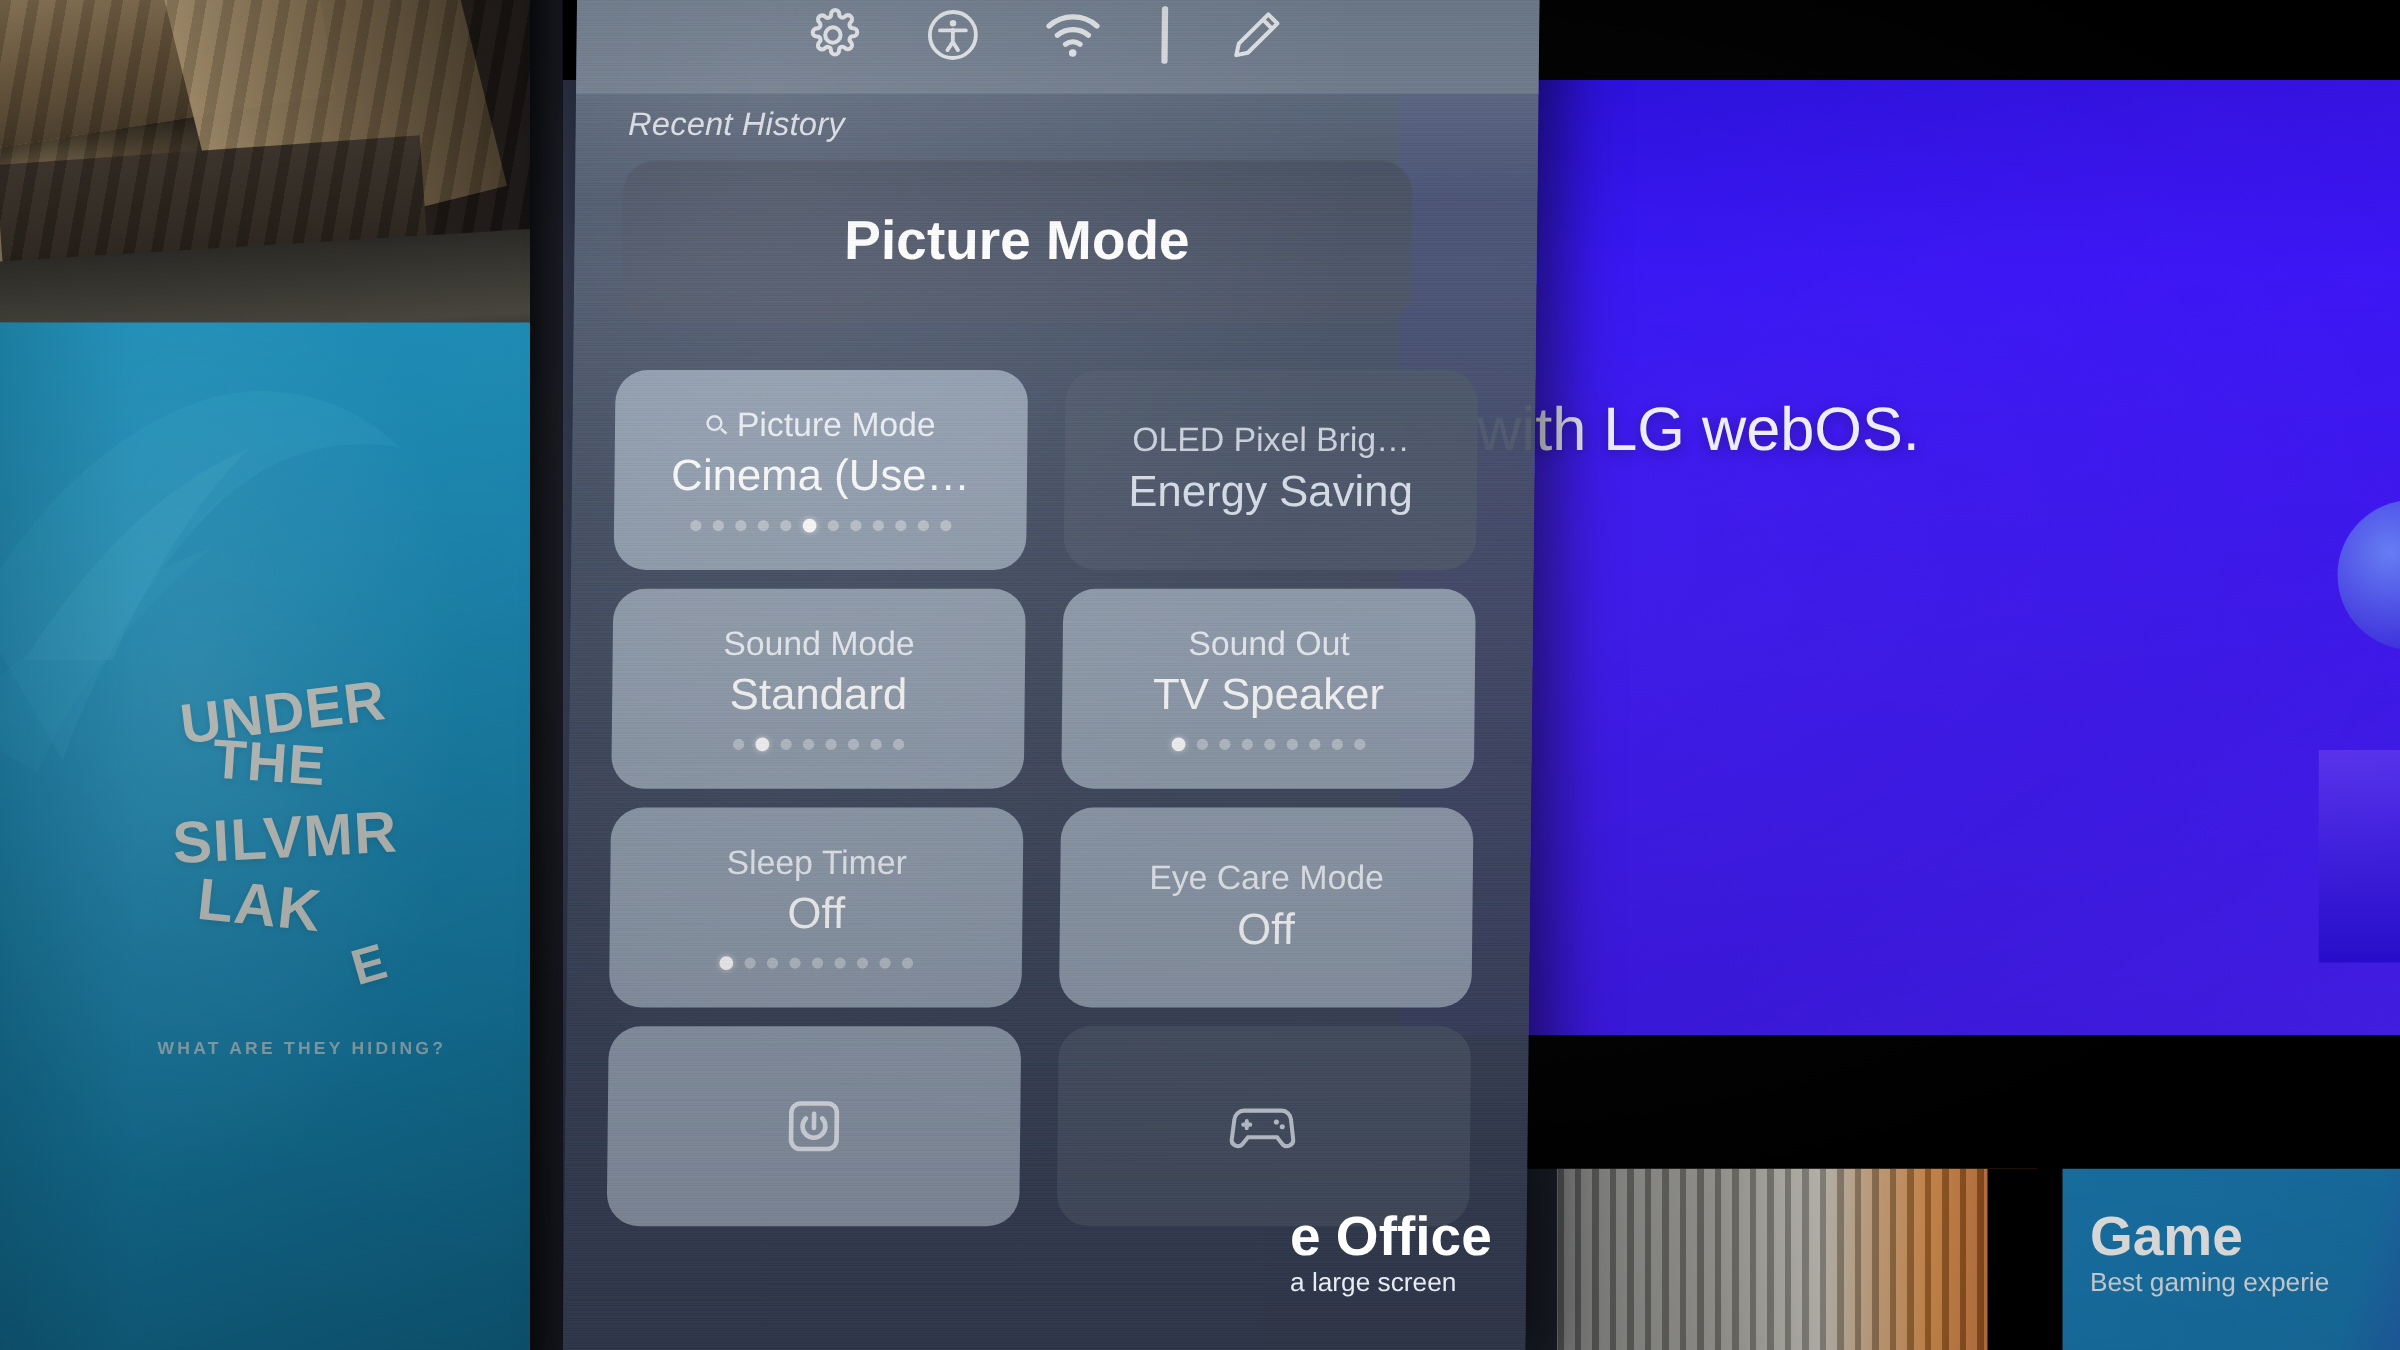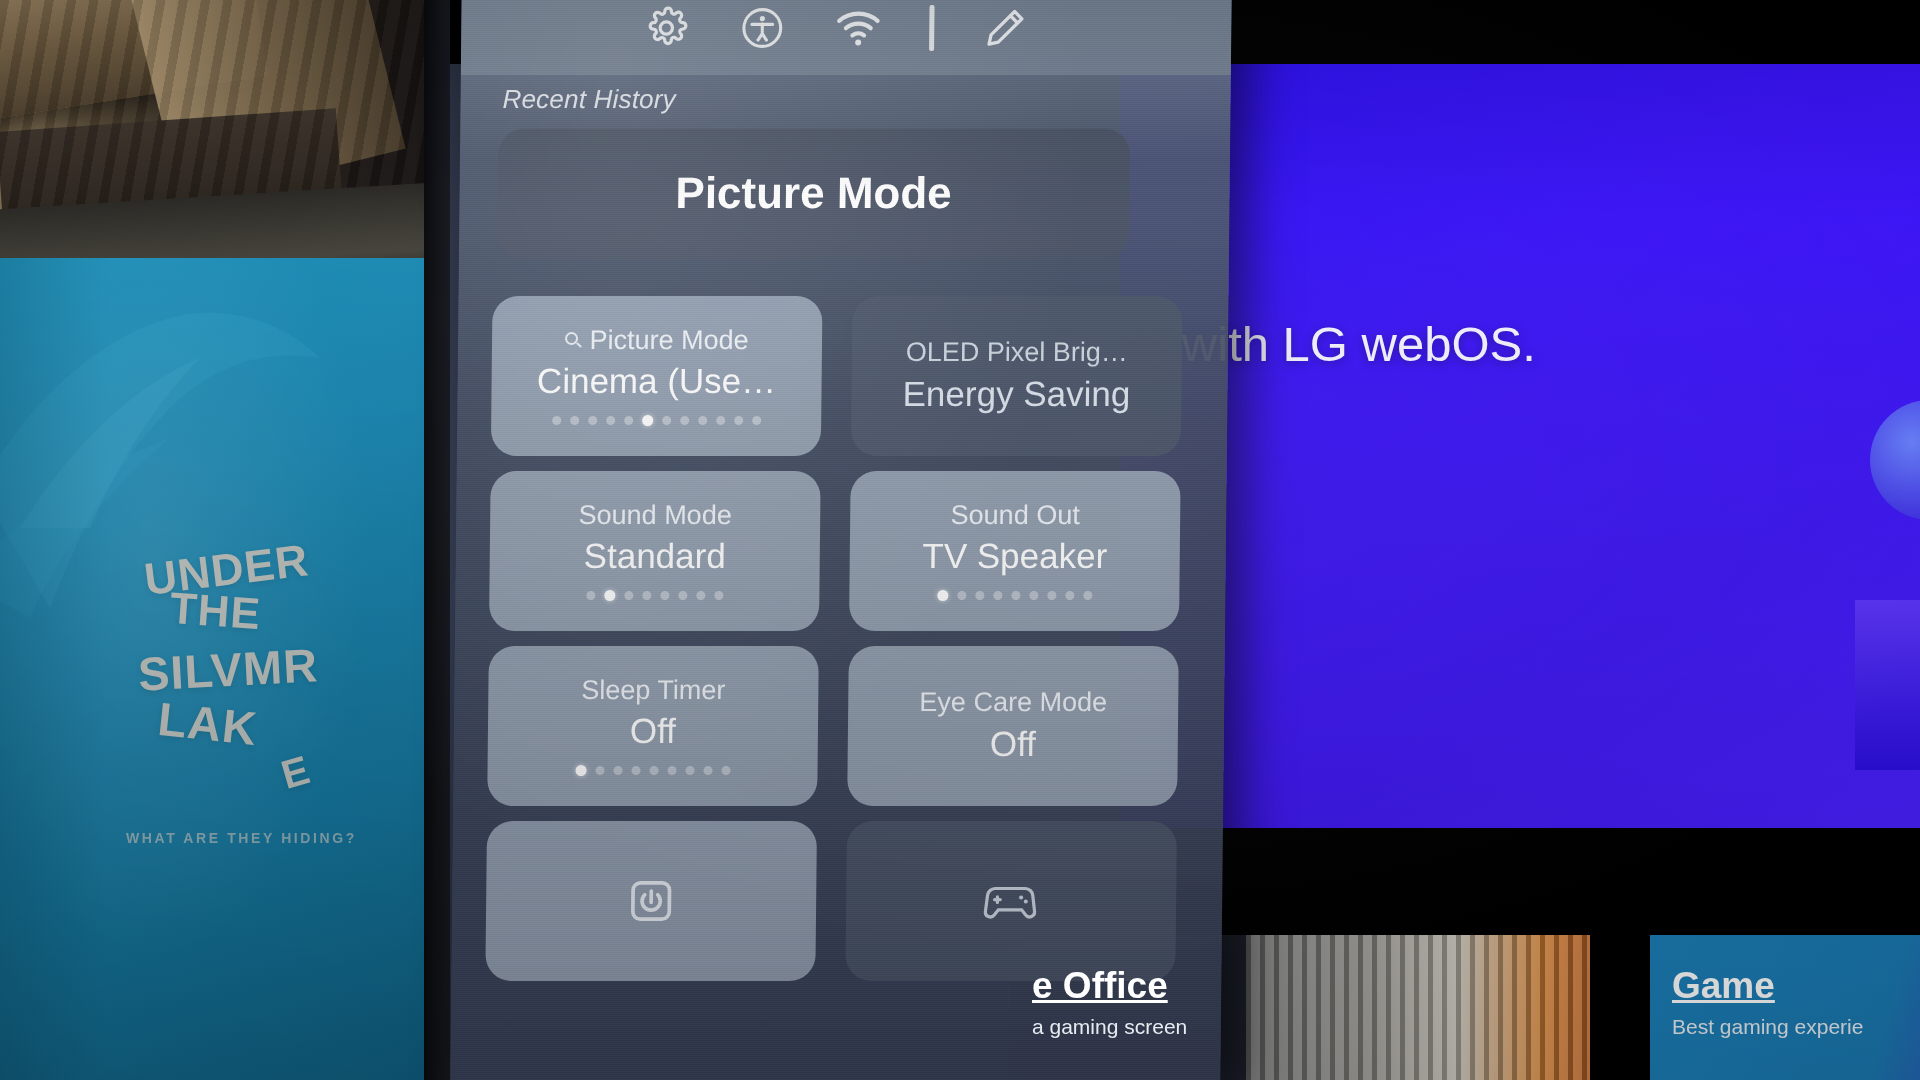--- a/index.html
+++ b/index.html
@@ -129,21 +129,21 @@
     letter-spacing:.5px;
   }
   .gt-1 { left:45px;  top:300px; }
   .gt-2 { left:150px; top:540px; font-size:40px; }
   .gt-3 { left:555px; top:975px; font-size:44px; color:rgba(255,255,255,.16); }
 
   
   .bcard {
     position:absolute; top:935px; height:145px; overflow:hidden;
   }
-  .bcard .bt { position:absolute; left:22px; top:30px; color:#fff; font-size:37px; font-weight:700; white-space:nowrap;text-decoration:underline; }
+  .bcard .bt { position:absolute; left:22px; top:30px; color:#fff; font-size:44px; font-weight:700; white-space:nowrap; }
   .bcard .bs { position:absolute; left:22px; top:80px; color:#e6edf2; font-size:21px; white-space:nowrap; }
 
   #card-office {
     left:560px; width:620px;
     background:linear-gradient(90deg,#1f2330 0%, #1f2330 38%, #7b7d7c 38%, #9a9892 58%, #c9c6bb 72%, #e08a3a 86%, #b3521f 100%);
   }
   #card-office:after{
     content:""; position:absolute; left:38%; top:0; right:0; bottom:0;
     background:repeating-linear-gradient(90deg, rgba(0,0,0,.35) 0 5px, rgba(255,255,255,.18) 5px 14px);
     opacity:.75;
@@ -292,21 +292,21 @@
     <div class="screen-bottom-black"></div>
 
     <div class="hero-text">ence with LG webOS.</div>
 
     <span class="ghost-text gt-1">Start a new experience</span>
     <span class="ghost-text gt-2">Go to Apps</span>
     <span class="ghost-text gt-3">Home Office</span>
 
     <div class="bcard" id="card-office">
       <span class="bt">e Office</span>
-      <span class="bs">a gaming screen</span>
+      <span class="bs">a large screen</span>
     </div>
     <div class="office-black-gap"></div>
     <div class="bcard" id="card-game">
       <span class="bt">Game</span>
       <span class="bs">Best gaming experie</span>
     </div>
   </div>
 
   <div class="panel">
 

